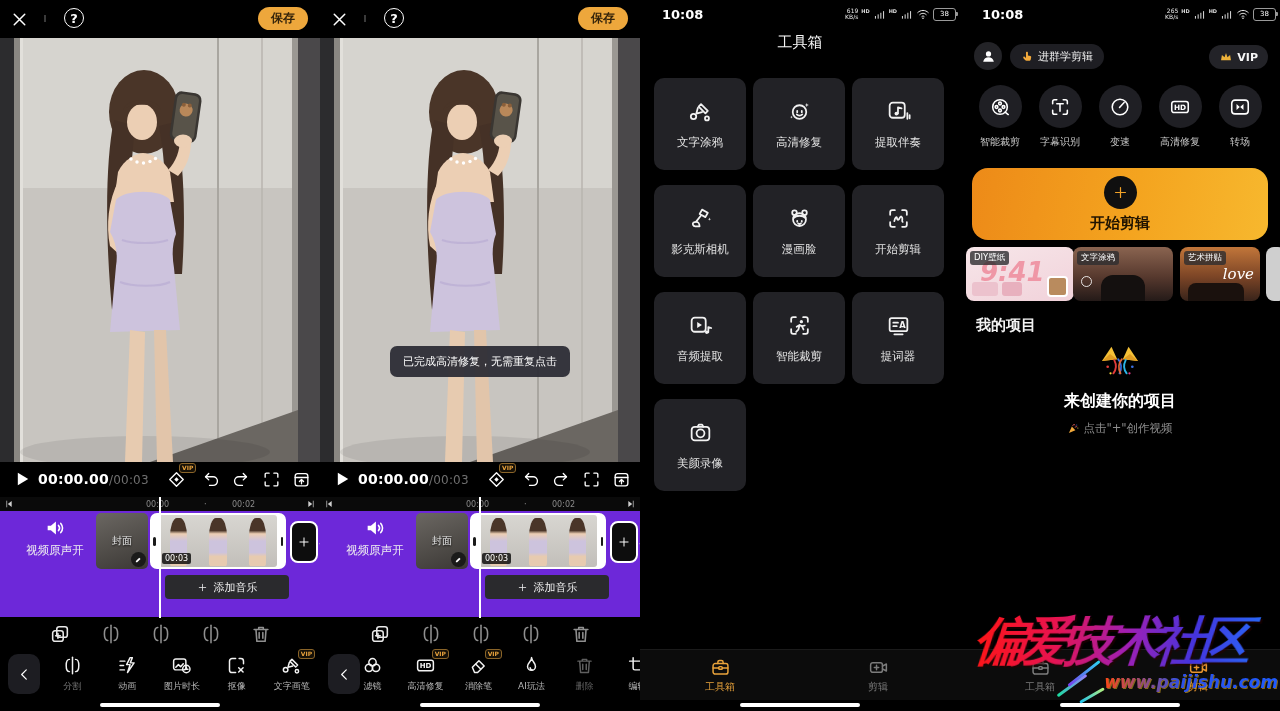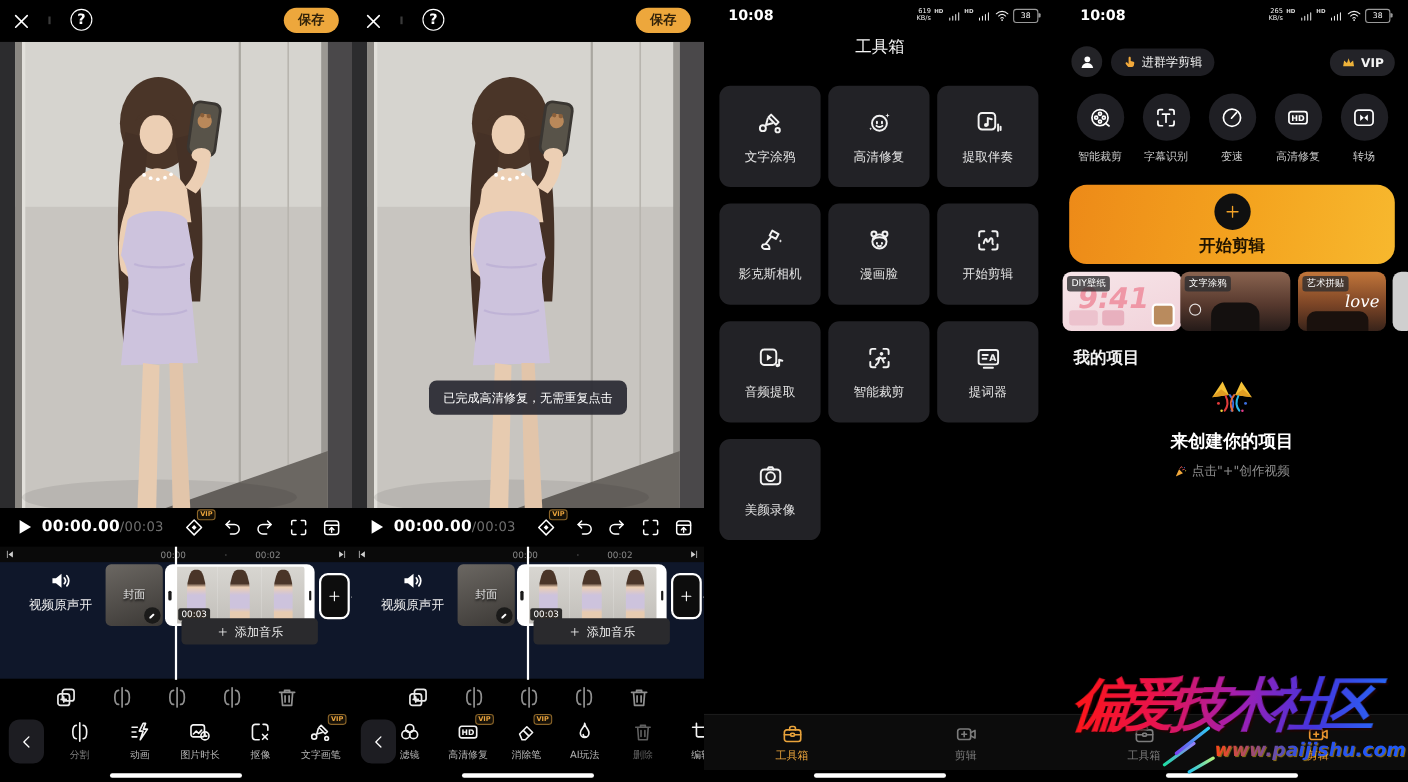--- a/index.html
+++ b/index.html
@@ -22,58 +22,58 @@
   .playerbar{position:absolute;top:462px;left:0;right:0;height:35px;background:#000;}
   .pb-play{position:absolute;left:12px;top:7px;width:20px;height:20px;color:#fff;}
   .pb-time{position:absolute;left:38px;top:9px;font-size:14px;font-weight:bold;letter-spacing:.2px;}
   .pb-time .tot{color:#6f6f6f;font-weight:normal;font-size:12px;}
   .pb-ic{position:absolute;top:8px;width:19px;height:19px;color:#fff;}
   .vip-tag{position:absolute;font-size:6px;font-weight:bold;color:#e8a23c;border:1px solid #8a6428;
            border-radius:3px;padding:0 2px;background:#161108;line-height:8px;}
   .ruler{position:absolute;top:497px;left:0;right:0;height:14px;background:#0a0a0a;font-size:8px;color:#8a8a8a;}
   .ruler .sk{position:absolute;top:2px;width:10px;height:10px;color:#cfcfcf;}
   .ruler .t{position:absolute;top:3px;}
-  .timeline{position:absolute;top:511px;left:0;right:0;height:106px;background:#0f172a;}
+  .timeline{position:absolute;top:511px;left:0;right:0;height:106px;background:#6d28d9;}
   .orig{position:absolute;left:12px;top:6px;width:86px;text-align:center;}
   .orig .lbl{font-size:11.5px;color:#f0f0f0;margin-top:4px;}
   .orig svg{margin:0 auto;}
   .cover{position:absolute;left:96px;top:2px;width:52px;height:56px;border-radius:5px;overflow:hidden;
          background:linear-gradient(160deg,#6b6762,#3b3835);}
   .cover .clbl{position:absolute;left:0;right:0;top:21px;text-align:center;font-size:10px;color:#eee;text-shadow:0 1px 2px #000;}
   .cover .pen{position:absolute;right:2px;bottom:2px;width:15px;height:15px;border-radius:50%;background:rgba(20,20,20,.85);
               display:flex;align-items:center;justify-content:center;color:#fff;}
   .clip{position:absolute;left:150px;top:2px;width:136px;height:56px;border-radius:7px;background:#fff;}
   .clip .thumbs{position:absolute;left:9px;top:2px;right:9px;bottom:2px;border-radius:3px;overflow:hidden;display:flex;}
   .mini{flex:1;position:relative;background:linear-gradient(180deg,#d8d6d1 0%,#c2bfba 100%);}
   .mini i{position:absolute;left:28%;top:6%;width:44%;height:92%;display:block;
           background:linear-gradient(180deg,#4a3528 0%,#4a3528 26%,#eccfb4 33%,#cdc3dd 48%,#cdc3dd 72%,#e7cbb0 80%,#e7cbb0 100%);
           border-radius:40% 40% 8% 8%;}
   .clip .hbar{position:absolute;top:24px;width:2.5px;height:9px;border-radius:2px;background:#1a1a1a;}
   .dur{position:absolute;left:12px;bottom:5px;background:rgba(0,0,0,.78);font-size:8px;padding:1px 3px;border-radius:2px;color:#fff;}
   .addclip{position:absolute;left:290px;top:10px;width:24px;height:38px;border:2px solid #fff;border-radius:8px;
            background:#0d0d0d;color:#fff;display:flex;align-items:center;justify-content:center;}
   .addclip2{position:absolute;left:318px;top:24px;color:#bbb;font-size:14px;}
-  .musicbar{position:absolute;left:165px;top:51px;width:124px;height:24px;background:#2a2a2d;border-radius:4px;
+  .musicbar{position:absolute;left:165px;top:64px;width:124px;height:24px;background:#2a2a2d;border-radius:4px;
             display:flex;align-items:center;justify-content:center;gap:6px;font-size:11px;color:#eee;}
   .playhead{position:absolute;left:159px;top:497px;width:2px;height:121px;background:#fff;z-index:5;}
   .actions{position:absolute;top:618px;left:0;right:0;height:34px;}
   .actions .ai{position:absolute;top:5px;width:22px;height:22px;}
   .toolbar{position:absolute;top:652px;left:0;right:0;height:46px;}
   .backchip{position:absolute;left:8px;top:2px;width:32px;height:40px;background:#1d1d22;border-radius:10px;
             display:flex;align-items:center;justify-content:center;color:#fff;}
   .titems{position:absolute;top:0;bottom:0;display:flex;}
   .titem{width:53px;display:flex;flex-direction:column;align-items:center;position:relative;padding-top:3px;}
   .titem svg{width:21px;height:21px;color:#f2f2f2;}
   .titem .tl{font-size:9px;color:#b5b5b5;margin-top:4px;white-space:nowrap;}
   .titem .vip-tag{top:-3px;right:3px;}
   .homebar{position:absolute;bottom:4px;left:100px;width:120px;height:4px;border-radius:2px;background:#fff;z-index:9;}
   
   .statusbar{position:absolute;top:0;left:0;right:0;height:30px;}
   .sb-time{position:absolute;left:22px;top:7px;font-size:13px;font-weight:bold;}
-  .sb-right{position:absolute;right:16px;top:7px;display:flex;align-items:center;gap:3px;justify-content:center;}
+  .sb-right{position:absolute;right:4px;top:7px;display:flex;align-items:center;gap:3px;justify-content:center;}
   .net{font-size:6px;line-height:6.5px;text-align:right;color:#eee;}
   .hd{font-size:5px;font-weight:bold;color:#ddd;position:relative;top:-3px;}
   .batt{width:21px;height:11px;border:1px solid #9a9a9a;border-radius:3px;font-size:7px;text-align:center;
         line-height:10px;color:#fff;position:relative;}
   .batt:after{content:"";position:absolute;right:-3px;top:3px;width:2px;height:4px;background:#9a9a9a;border-radius:0 1px 1px 0;}
   
   .tb-title{position:absolute;top:33px;left:0;right:0;text-align:center;font-size:15px;color:#f5f5f5;}
   .grid{position:absolute;top:78px;left:14px;display:grid;grid-template-columns:repeat(3,92px);gap:15px 7px;}
   .tool-card{width:92px;height:92px;background:#222226;border-radius:10px;display:flex;flex-direction:column;
              align-items:center;justify-content:center;gap:11px;}

